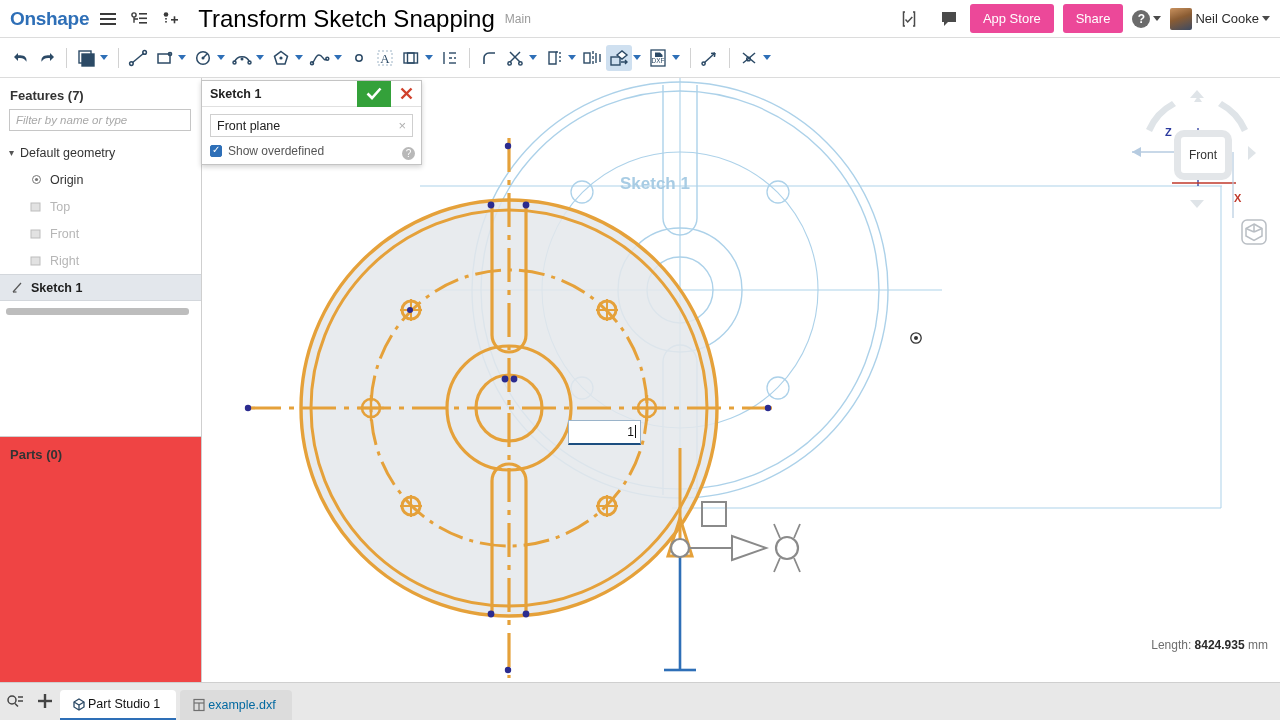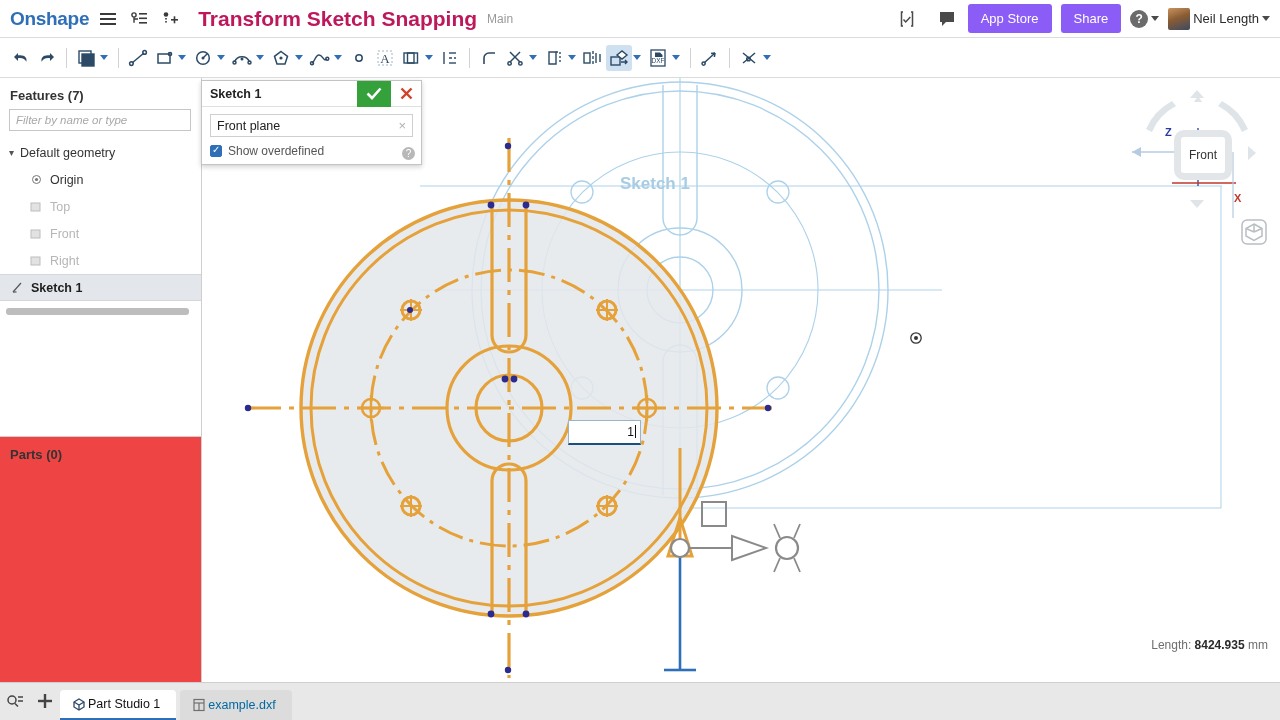--- a/index.html
+++ b/index.html
@@ -20,30 +20,30 @@
   .brand {
     font-size: 19px; font-weight: bold; color: #2e6fb7;
     margin-left: 10px; letter-spacing: -0.3px;
   }
   .hdr-icon {
     width: 24px; height: 24px; margin-left: 7px;
     display: flex; align-items: center; justify-content: center;
     color: #4a4a4a; cursor: pointer;
   }
   .doc-title {
-    font-size: 21px; font-weight: bold; color: #be185d;
+    font-size: 24px; font-weight: normal; color: #000000;
     margin-left: 16px; white-space: nowrap;
   }
   .doc-branch { font-size: 12px; color: #9a9a9a; margin-left: 10px; }
   .hdr-right {
     margin-left: auto; display: flex; align-items: center; gap: 9px;
     margin-right: 10px;
   }
   .btn-blue {
-    background: #8b5cf6; color: #fff; border: none; border-radius: 3px;
+    background: #ec4899; color: #fff; border: none; border-radius: 3px;
     font-size: 13px; padding: 7px 13px; cursor: pointer;
     font-family: "Liberation Sans", sans-serif;
   }
   .help-dd { display: flex; align-items: center; gap: 3px; cursor: pointer; }
   .circ-q {
     width: 18px; height: 18px; border-radius: 50%; background: #6b6b6b;
     color: #fff; font-size: 12px; font-weight: bold;
     display: flex; align-items: center; justify-content: center;
   }
   .caret { width: 0; height: 0; border-left: 4px solid transparent;
@@ -235,21 +235,21 @@
           </svg>
       </div>
       <button class="btn-blue">App Store</button>
       <button class="btn-blue">Share</button>
       <div class="help-dd">
         <div class="circ-q">?</div>
         <div class="caret"></div>
       </div>
       <div class="help-dd">
         <div class="avatar"></div>
-        <div class="user-name">Neil Length</div>
+        <div class="user-name">Neil Cooke</div>
         <div class="caret"></div>
       </div>
     </div>
   </div>
 
   <div class="toolbar">
     <div class="tb">
       <svg width="18" height="16" viewBox="0 0 18 16">
           <path d="M6 3L2 7l4 4V8.2c4.5-.6 7 1 8.4 3.6C15.2 7.4 12.6 4.4 6 5.3z" fill="#2c4a66"></path>
         </svg>

